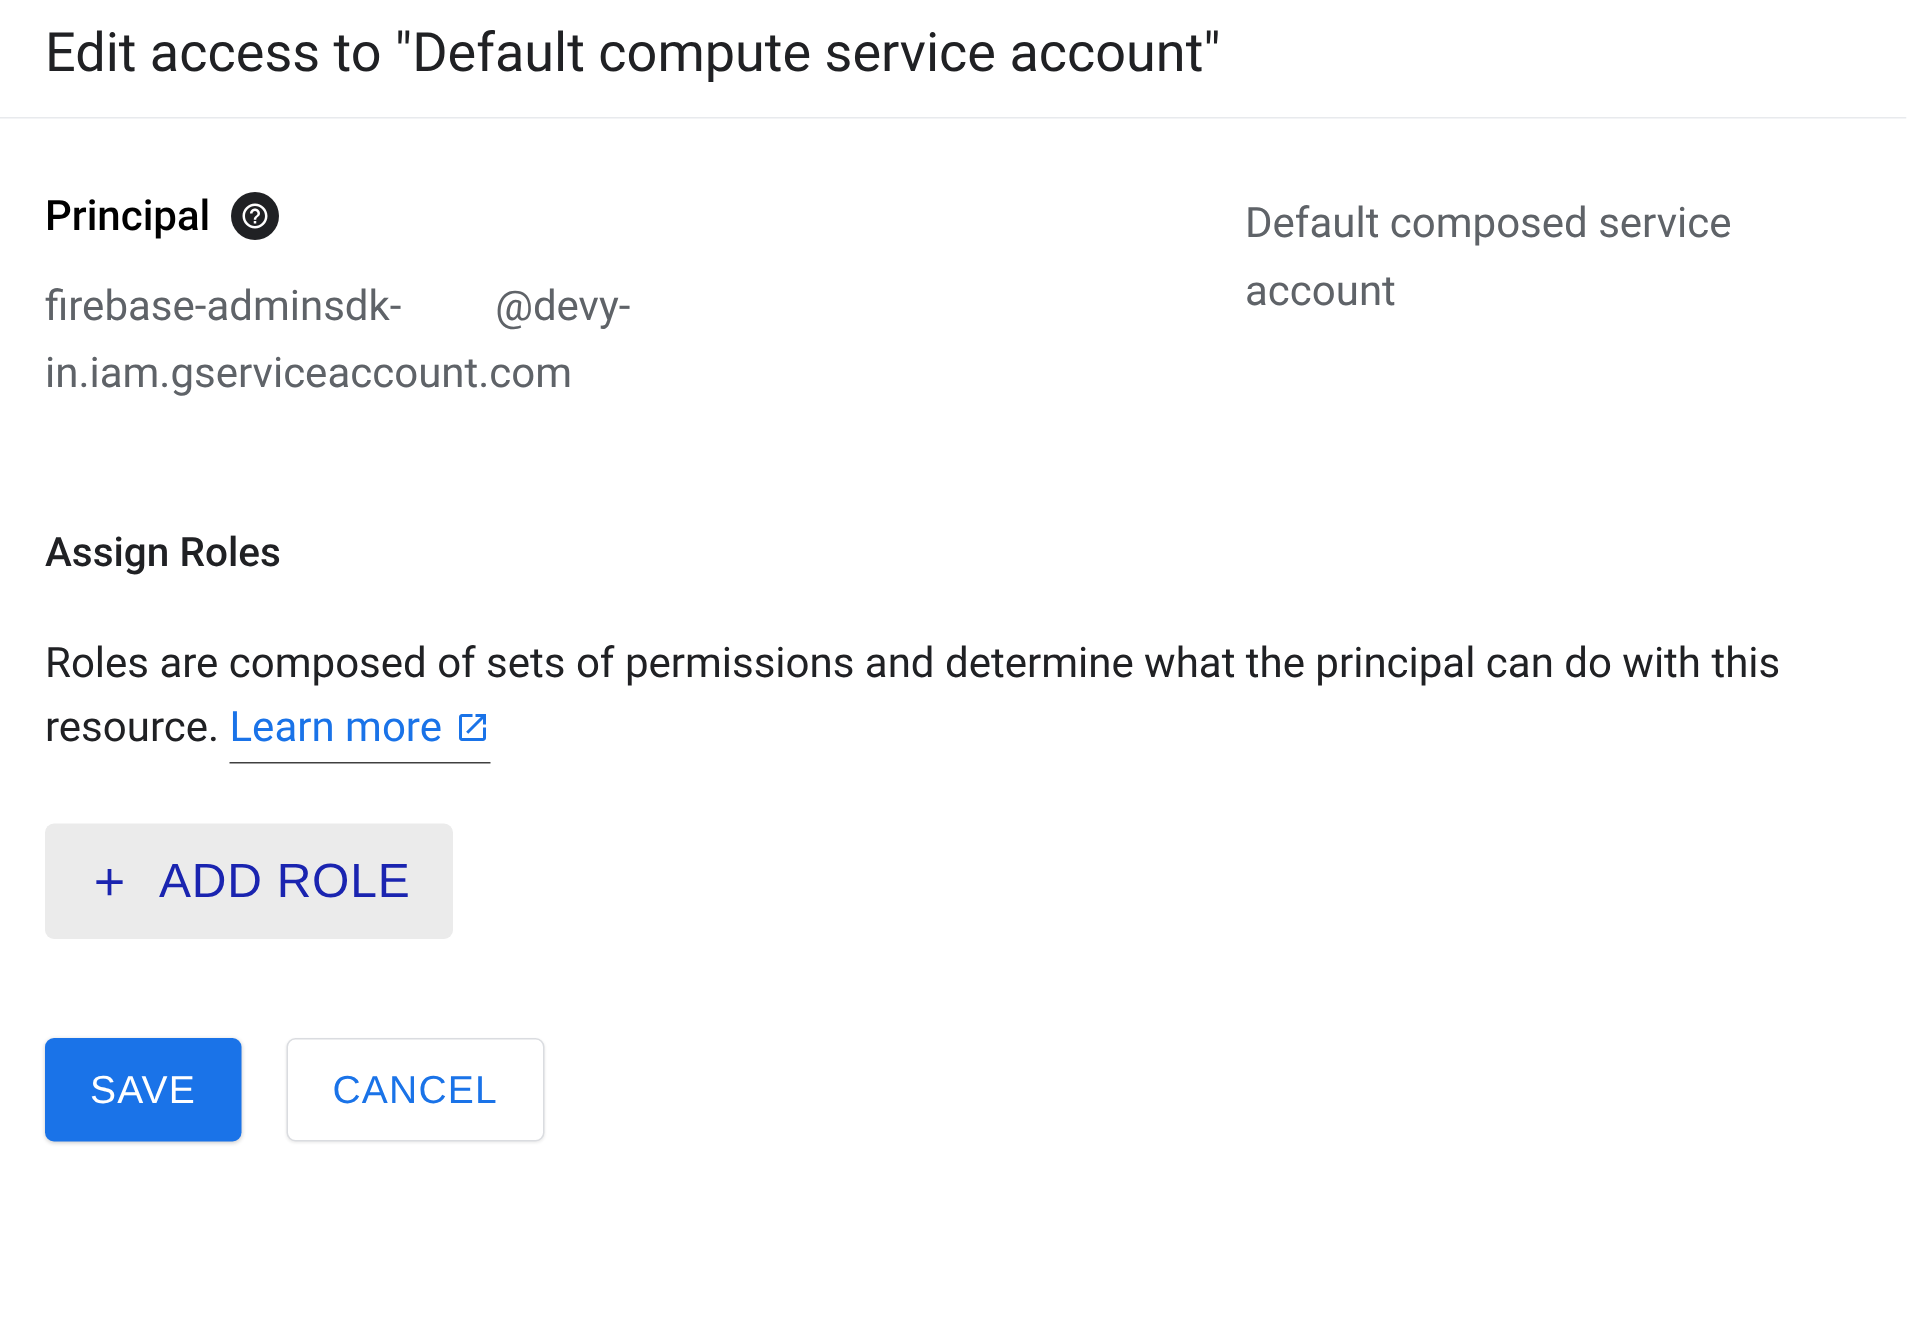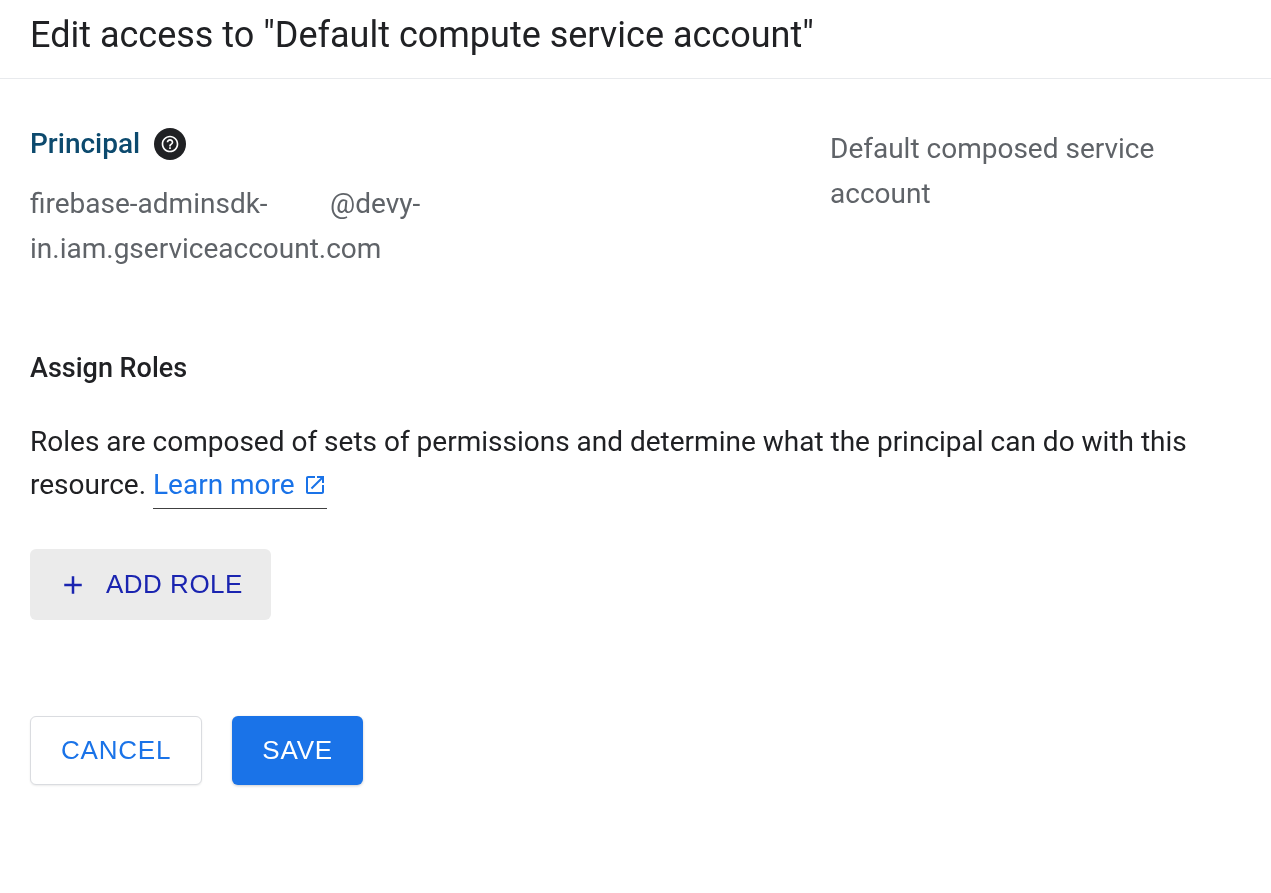--- a/index.html
+++ b/index.html
@@ -38,21 +38,21 @@
     }
     .label-row {
       display: flex;
       align-items: center;
       gap: 14px;
       margin-bottom: 22px;
     }
     .label-text {
       font-size: 28px;
       font-weight: 500;
-      color: #0c4a6e;
+      color: #000000;
     }
     .help-icon {
       width: 32px;
       height: 32px;
       background: #202124;
       border-radius: 50%;
       display: flex;
       align-items: center;
       justify-content: center;
       color: #fff;
@@ -98,26 +98,26 @@
       fill: #1a73e8;
     }
     .add-role-btn {
       display: inline-flex;
       align-items: center;
       gap: 18px;
       background: #ebebeb;
       border: none;
       border-radius: 6px;
       padding: 20px 28px;
-      font-size: 26px;
+      font-size: 32px;
       font-weight: 500;
       color: #1a24b0;
       cursor: pointer;
       letter-spacing: 0.5px;
-      margin-bottom: 96px;
+      margin-bottom: 66px;
     }
     .add-role-btn svg {
       width: 30px;
       height: 30px;
     }
     .action-row {
       display: flex;
       gap: 30px;
     }
     .btn {
@@ -179,17 +179,17 @@
   </p>
 
   <button class="add-role-btn">
     <svg viewBox="0 0 24 24">
         <path fill="#1a24b0" d="M19 13h-6v6h-2v-6H5v-2h6V5h2v6h6v2z"></path>
       </svg>
     <span>ADD ROLE</span>
   </button>
 
   <div class="action-row">
+    <button class="btn btn-primary">SAVE</button>
     <button class="btn btn-secondary">CANCEL</button>
-    <button class="btn btn-primary">SAVE</button>
   </div>
 
 </div>
 
 </body></html>

